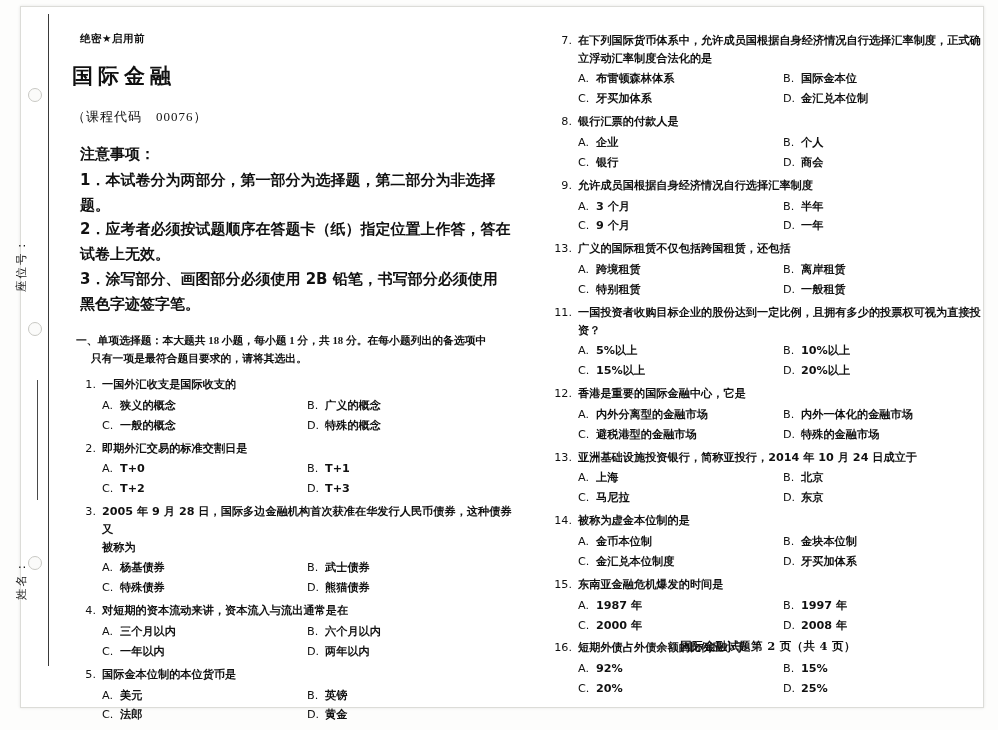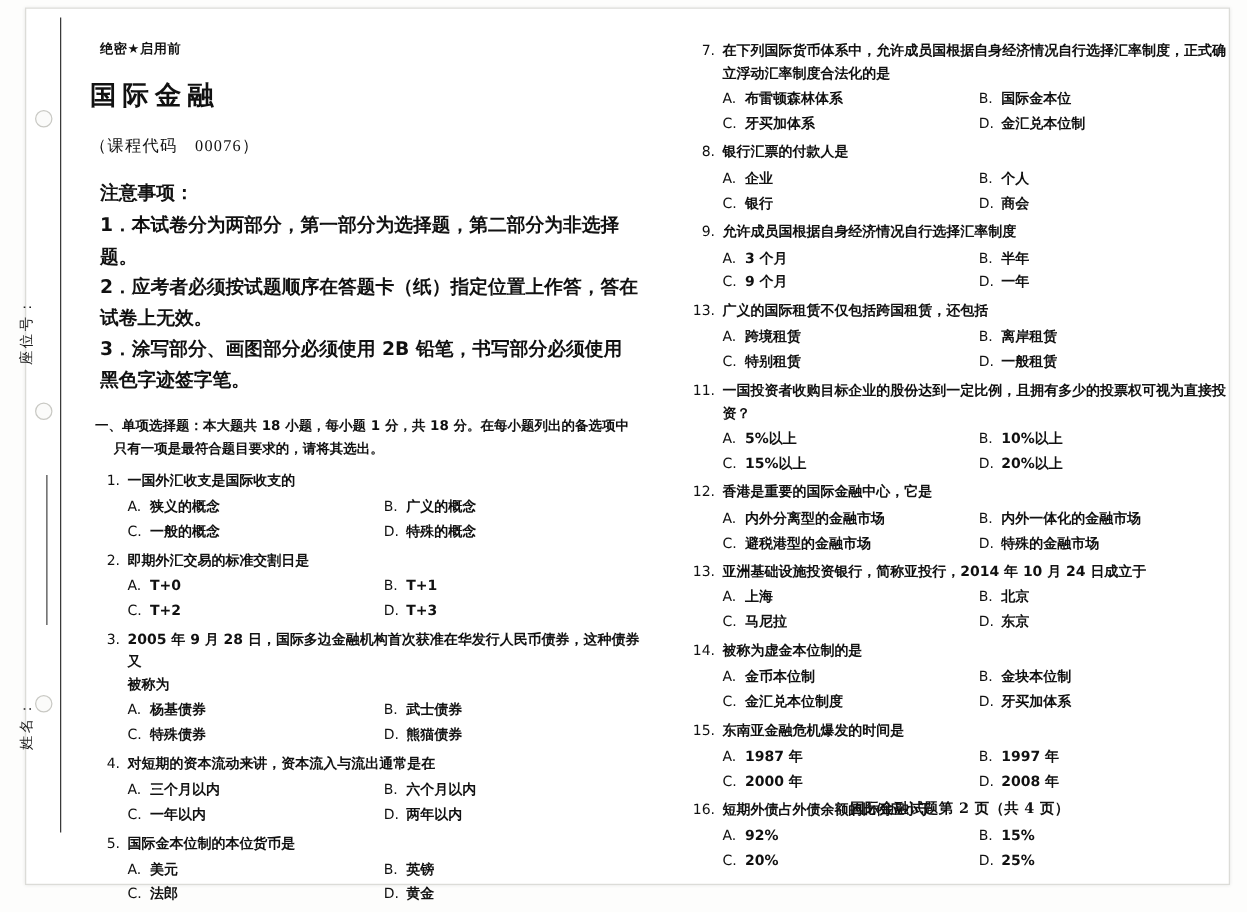--- a/index.html
+++ b/index.html
@@ -88,21 +88,21 @@
   }
   .notes .nt-title{margin-bottom:1px;}
   .notes .nt{ text-indent:0; }
   h3.part{
     font-family:"DejaVu Serif","Liberation Serif",serif;
     font-size:16px;font-weight:bold;
     text-align:center;margin:20px 0 0 0;letter-spacing:2px;
   }
   .bigq{
     margin:16px 0 0 4px;
-    font-size:10.8px;line-height:1.62;font-weight:bold;
+    font-size:10.8px;line-height:1.62;font-weight:bold;font-family:Liberation Serif, serif;
   }
   .bigq .cont{ padding-left:15px; display:block; }
 
   
   .qlist{ margin:9px 0 0 0; }
   .q{ margin:0 0 0 0; padding:0; }
   .q-stem{
     display:flex;align-items:flex-start;
     font-size:11.2px;line-height:1.58;
     font-weight:bold;

